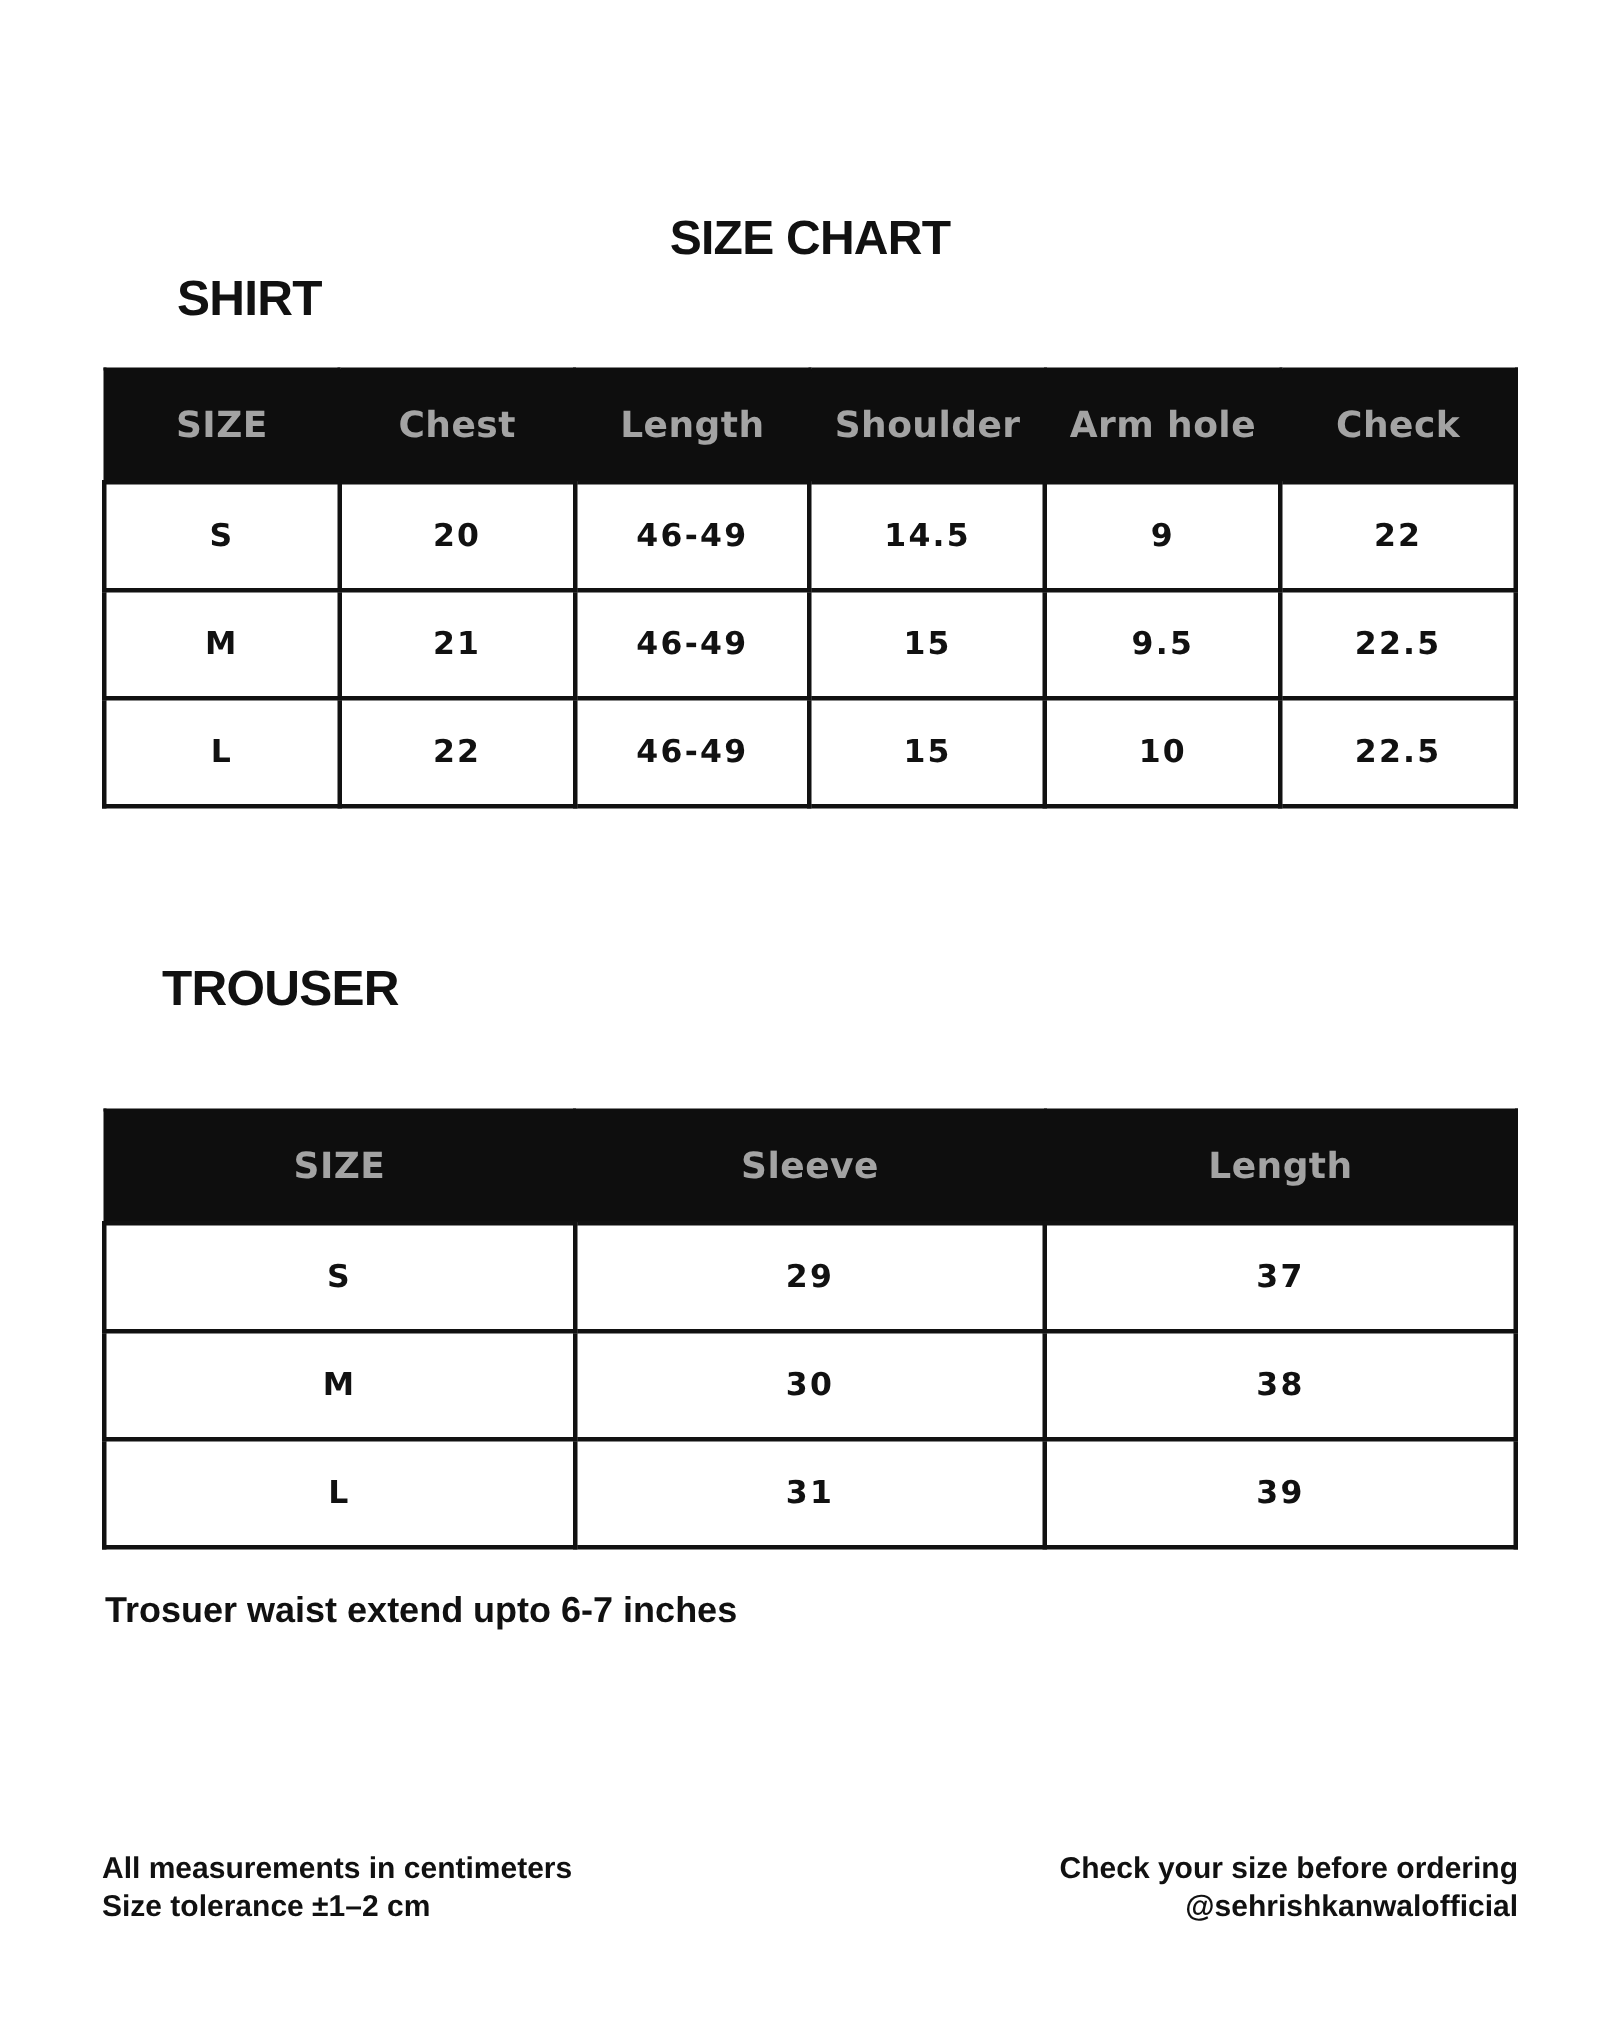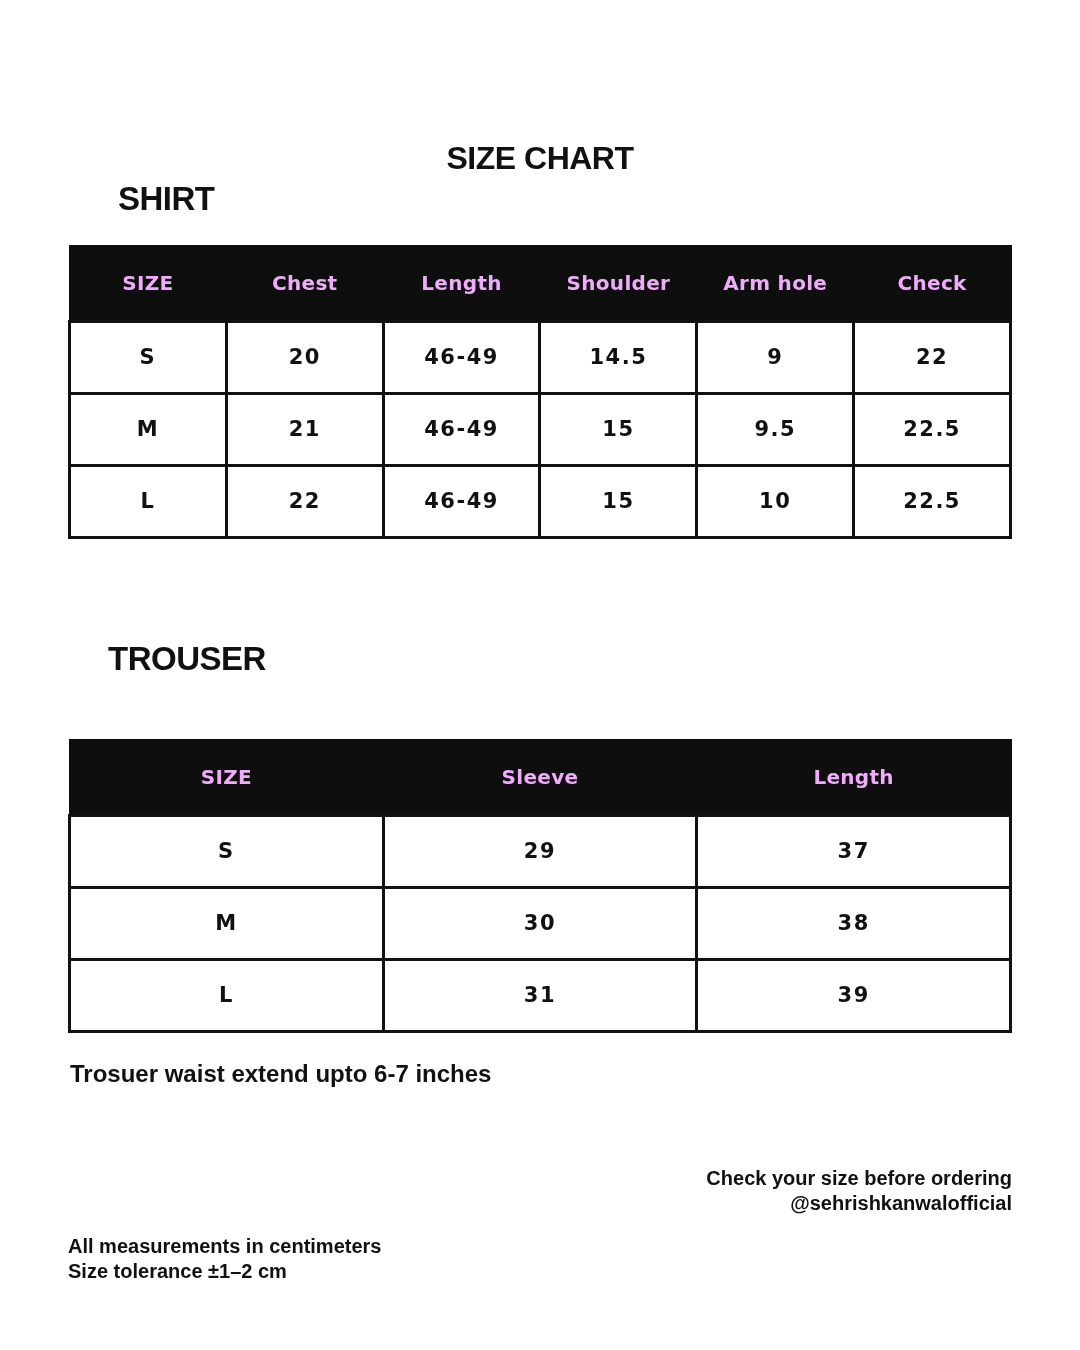--- a/index.html
+++ b/index.html
@@ -17,39 +17,39 @@
     }
     .shirt-title { top: 180px; left: 118px; }
     .trouser-title { top: 640px; left: 108px; }
     table.size-table {
       position: absolute; left: 68px; width: 944px;
       border-collapse: collapse; table-layout: fixed;
     }
     table.shirt-table { top: 245px; }
     table.trouser-table { top: 739px; }
     .size-table th {
-      background: #0e0e0e; color: #f0abfc; height: 75px;
-      font-family: "DejaVu Sans", sans-serif; font-weight: bold; font-size: 20px;
+      background: #0e0e0e; color: #a3a3a3; height: 75px;
+      font-family: "DejaVu Sans", sans-serif; font-weight: bold; font-size: 24px;
       text-align: center; border: 2px solid #0e0e0e; letter-spacing: 0.3px;
     }
     .size-table td {
       height: 72px; border: 3px solid #111111; text-align: center;
       font-family: "DejaVu Sans", sans-serif; font-weight: bold; font-size: 21px;
       letter-spacing: 1.5px; color: #111111; background: #ffffff;
     }
     .note {
       position: absolute; top: 1060px; left: 70px;
       font-size: 24px; font-weight: bold;
     }
     .footer-left {
       position: absolute; top: 1234px; left: 68px;
       font-size: 20px; font-weight: bold; line-height: 25px;
     }
     .footer-right {
-      position: absolute; top: 1166px; right: 68px; text-align: right;
+      position: absolute; top: 1234px; right: 68px; text-align: right;
       font-size: 20px; font-weight: bold; line-height: 25px;
     }
   </style>
 </head>
 <body>
 
 <div class="page">
   <div class="title">SIZE CHART</div>
 
   <div class="section-title shirt-title">SHIRT</div>

